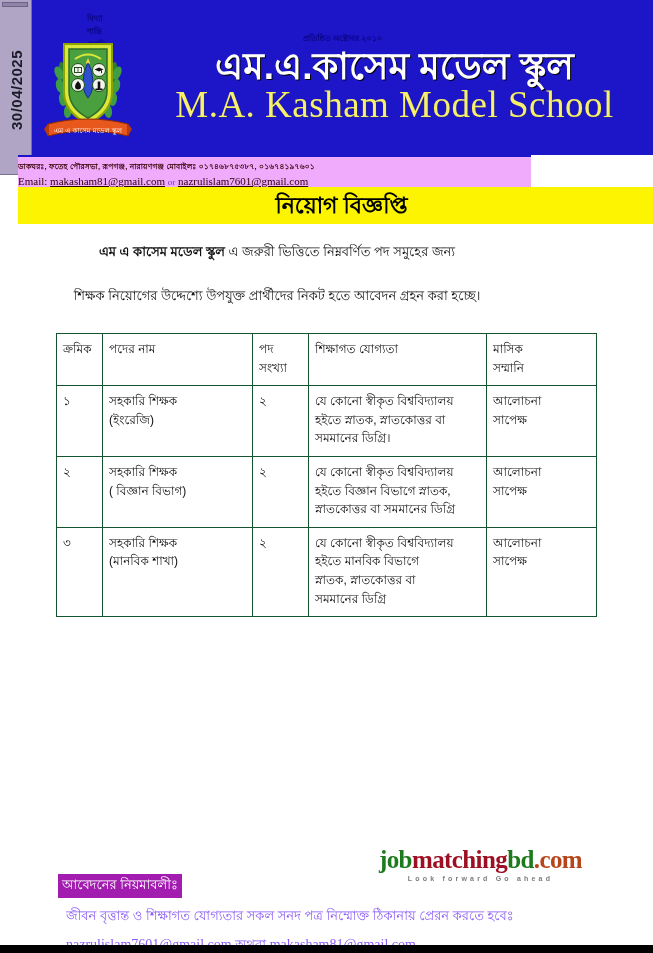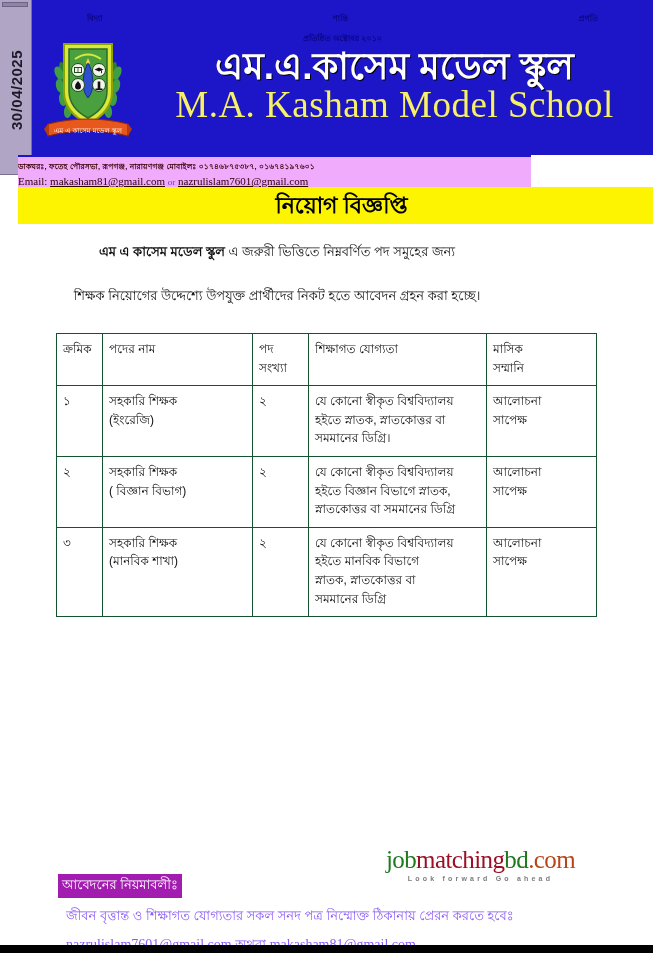--- a/index.html
+++ b/index.html
@@ -48,20 +48,21 @@
     width: 621px; height: 155px;
     background: #1d16c9;
     overflow: hidden;
   }
   #banner-top-row {
     position: absolute; top: 12px; left: 0; width: 100%;
     display: flex; justify-content: space-between;
     padding: 0 55px;
     font-size: 8px; font-weight: 700;
     color: #0b0680;
+    flex-direction: column;
   }
   #banner-estd {
     position: absolute; top: 32px; left: 0; width: 100%;
     text-align: center;
     font-size: 8px; font-weight: 700;
     color: #0b0680;
   }
   #crest {
     position: absolute; left: 10px; top: 28px;
     width: 92px; height: 118px;
@@ -174,21 +175,21 @@
 
   
   #jm-logo {
     position: absolute; left: 368px; top: 623px;
     width: 225px; height: 40px;
     text-align: center;
     line-height: 1;
   }
   #jm-logo .wordmark {
     font-family: "Liberation Serif", serif;
-    font-size: 25px; font-weight: 400;
+    font-size: 25px; font-weight: 700;
     letter-spacing: -0.6px;
     white-space: nowrap;
   }
   #jm-logo .g1 { color: #1d7a1d; }
   #jm-logo .r1 { color: #9d1024; }
   #jm-logo .g2 { color: #1d7a1d; }
   #jm-logo .r2 { color: #b8451a; }
   #jm-logo .tagline {
     font-family: "Liberation Sans", sans-serif;
     font-size: 7px; font-weight: 700;

